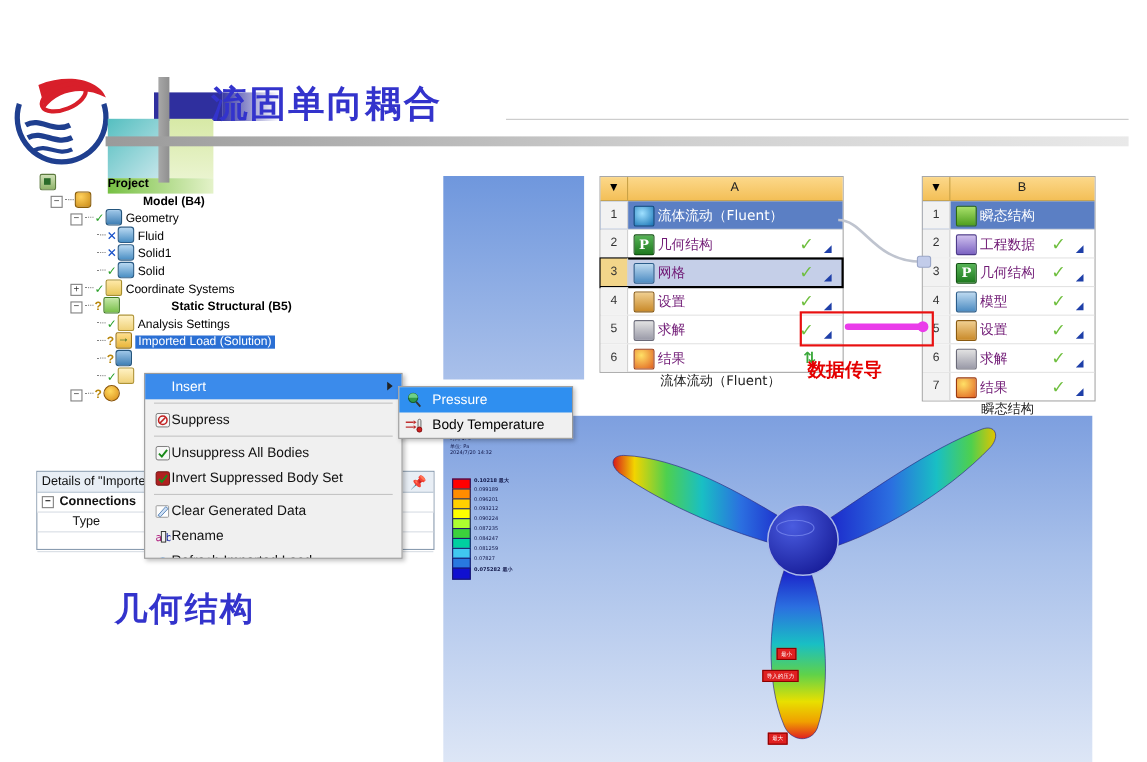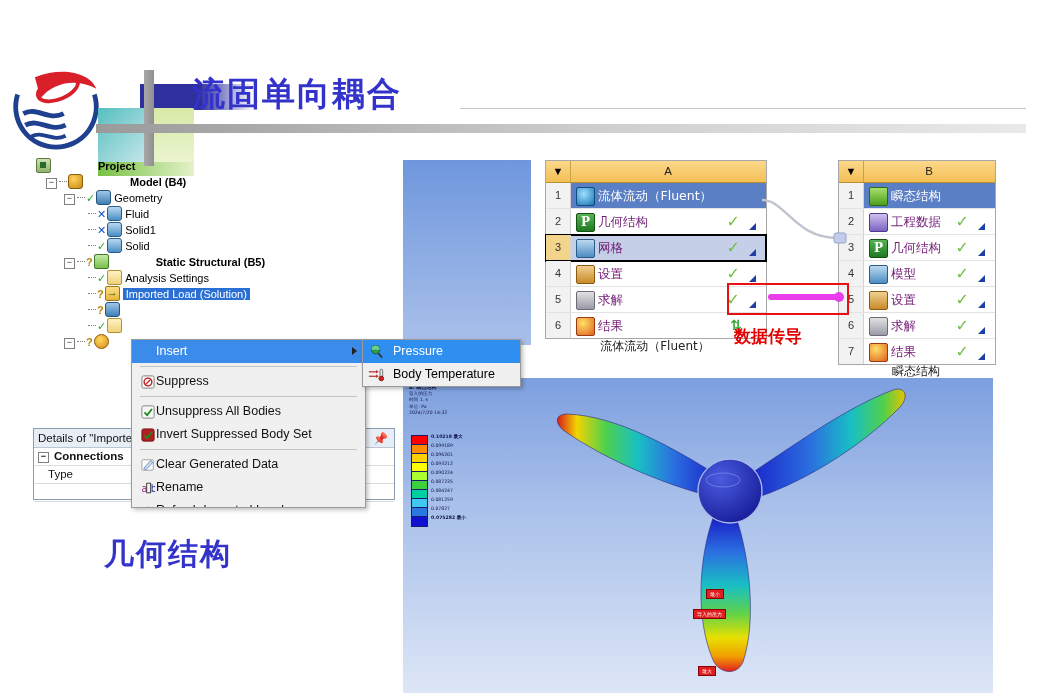--- a/index.html
+++ b/index.html
@@ -62,21 +62,21 @@
   
   .ctx{position:absolute;left:131px;top:339px;width:233px;background:#f0f0f0;
        border:1px solid #9a9a9a;font-size:12.5px;color:#111;
        box-shadow:2px 2px 4px rgba(0,0,0,.25);}
   .ctx-item{height:23px;line-height:23px;padding-left:24px;position:relative;white-space:nowrap;}
   .ctx-item.hi{background:#3b8beb;color:#fff;}
   .ctx-sep{height:1px;background:#c4c4c4;margin:3px 8px;}
   .ctx-arrow{position:absolute;right:8px;top:7px;width:0;height:0;
      border-left:5px solid #222;border-top:4px solid transparent;border-bottom:4px solid transparent;}
   .ctx-ico{position:absolute;left:9px;top:5px;width:14px;height:14px;}
-  .sub{position:absolute;left:362px;top:339px;width:157px;background:#f0f0f0;
+  .sub{position:absolute;left:362px;top:351px;width:157px;background:#f0f0f0;
        border:1px solid #9a9a9a;font-size:12.5px;
        box-shadow:2px 2px 4px rgba(0,0,0,.25);}
   .sub-item{height:23px;line-height:23px;padding-left:30px;position:relative;white-space:nowrap;}
   .sub-item.hi{background:#2f8ff0;color:#fff;}
 
   
   .details{position:absolute;left:33px;top:428px;width:360px;height:70px;
     border:1px solid #8a9cb0;background:#fff;font-size:11.5px;color:#111;}
   .det-hdr{height:18px;line-height:18px;background:#e8eef5;border-bottom:1px solid #b9c6d4;
     padding-left:4px;position:relative;font-size:11.5px;}
@@ -300,20 +300,23 @@
     <div class="trow" style="padding-left:52px">
       <span class="dash"></span><span class="xm">✕</span><span class="ico ico-body"></span><span class="lbl">Fluid</span>
     </div>
     <div class="trow" style="padding-left:52px">
       <span class="dash"></span><span class="xm">✕</span><span class="ico ico-body"></span><span class="lbl">Solid1</span>
     </div>
     <div class="trow" style="padding-left:52px">
       <span class="dash"></span><span class="chk">✓</span><span class="ico ico-body"></span><span class="lbl">Solid</span>
     </div>
     <div class="trow" style="padding-left:28px">
+      <span class="pm">+</span><span class="dash"></span><span class="chk">✓</span><span class="ico ico-cs"></span><span class="lbl">Coordinate Systems</span>
+    </div>
+    <div class="trow" style="padding-left:28px">
       <span class="pm">−</span><span class="dash"></span><span class="qm">?</span><span class="ico ico-ss"></span><span class="lbl bold">Static Structural (B5)</span>
     </div>
     <div class="trow" style="padding-left:52px">
       <span class="dash"></span><span class="chk">✓</span><span class="ico ico-as"></span><span class="lbl">Analysis Settings</span>
     </div>
     <div class="trow" style="padding-left:52px">
       <span class="dash"></span><span class="qm">?</span><span class="ico ico-il"></span><span class="lbl sel-blue">Imported Load (Solution)</span>
     </div>
     <div class="trow" style="padding-left:52px">
       <span class="dash"></span><span class="qm">?</span><span class="ico ico-geom"></span>
@@ -328,21 +331,21 @@
 
   <div class="details">
     <div class="det-hdr">
       <span>Details of "Imported ...</span>
       <span class="det-pin">📌</span>
     </div>
     <div class="det-row grp">
       <span class="det-pm">−</span><span>Connections</span>
     </div>
     <div class="det-row">
-      <span style="margin-left:10px">Type</span>
+      <span style="margin-left:28px">Type</span>
     </div>
     <div class="det-row"></div>
   </div>
 
   <div class="ctx">
     <div class="ctx-item hi">
       <span>Insert</span>
       <span class="ctx-arrow"></span>
     </div>
     <div class="ctx-sep"></div>

